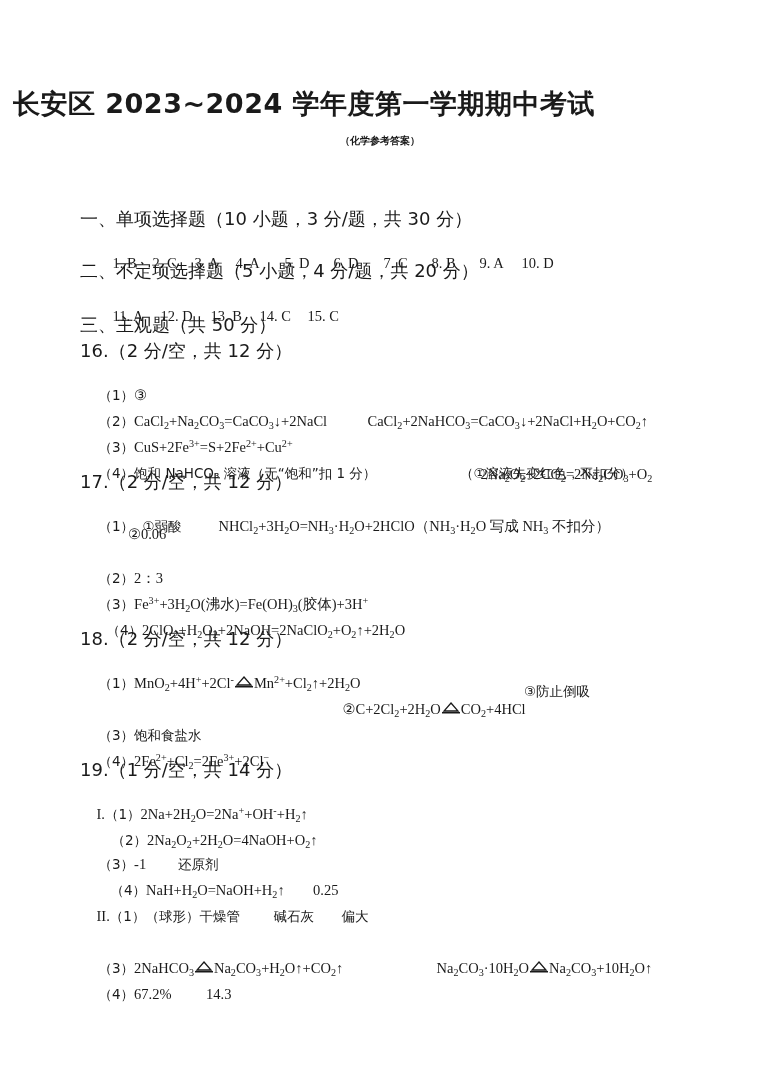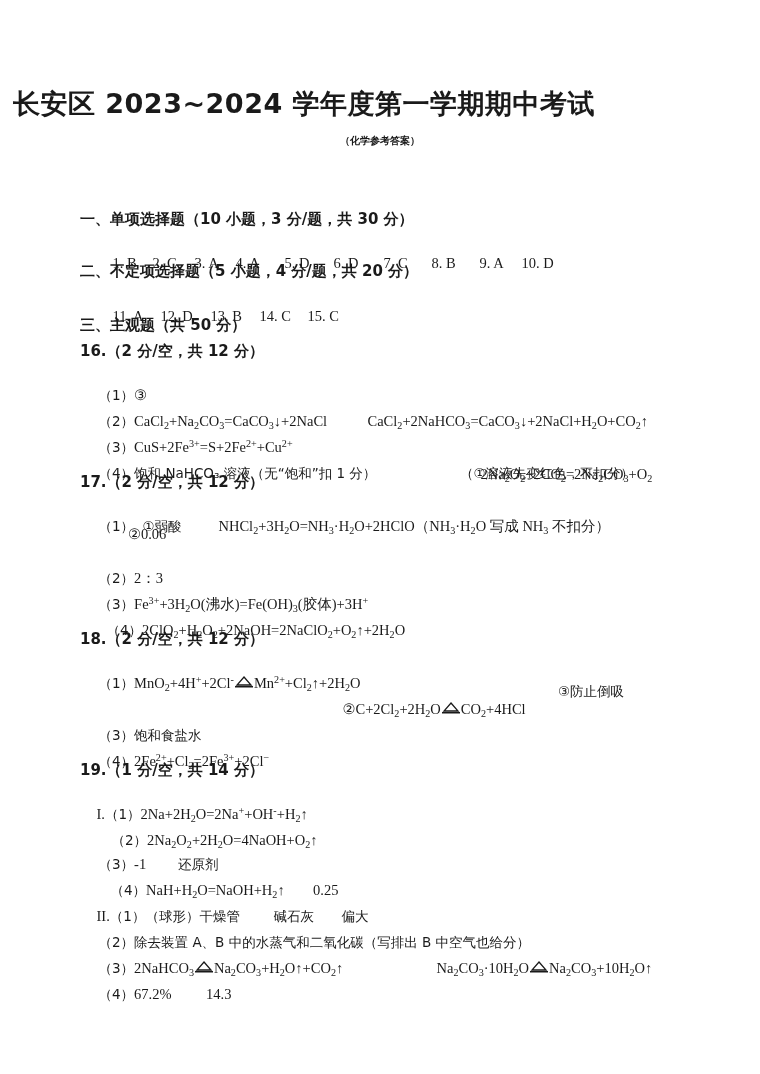--- a/index.html
+++ b/index.html
@@ -15,21 +15,21 @@
     font-family: "DejaVu Sans", "Liberation Sans", sans-serif;
   }
   .subtitle {
     position: absolute; left: 0; width: 760px; top: 134px; text-align: center;
     font-size: 10px; font-weight: bold;
     font-family: "DejaVu Sans", "Liberation Sans", sans-serif;
   }
   .line {
     position: absolute; font-size: 14.5px; white-space: pre; line-height: 18px;
   }
-  .heading { font-weight: bold; font-size: 15px; font-family: "DejaVu Sans", "Liberation Sans", sans-serif; }
+  .heading { font-weight: normal; font-size: 18px; font-family: "DejaVu Sans", "Liberation Sans", sans-serif; }
   .cjk { font-family: "DejaVu Sans", "Liberation Sans", sans-serif; font-size: 13.5px; }
   sub { font-size: 70%; vertical-align: -3px; line-height: 0; }
   sup { font-size: 70%; vertical-align: 5px; line-height: 0; }
   .delta {
     display: inline-block; position: relative; width: 18px; height: 12px; margin: 0 1px;
     vertical-align: 0px;
   }
   .delta svg { position: absolute; left: 0; top: 0; }
 </style>
 </head>
@@ -96,21 +96,21 @@
             <line x1="0" y1="12" x2="18" y2="12" stroke="#1a1a1a" stroke-width="1"></line>
           </svg></span><span>Mn</span><sup>2+</sup><span>+Cl</span><sub>2</sub><span>↑+2H</span><sub>2</sub><span>O</span></span>
   </div>
   <div class="line" style="left:328px; top:682px;">
     <span class="eq"><span>②C+2Cl</span><sub>2</sub><span>+2H</span><sub>2</sub><span>O</span><span class="delta"><svg width="18" height="12" viewBox="0 0 18 12">
             <polygon points="9,1 16,9 2,9" fill="none" stroke="#1a1a1a" stroke-width="1.3"></polygon>
             <line x1="0" y1="10.5" x2="18" y2="10.5" stroke="#1a1a1a" stroke-width="1"></line>
             <line x1="0" y1="12" x2="18" y2="12" stroke="#1a1a1a" stroke-width="1"></line>
           </svg></span><span>CO</span><sub>2</sub><span>+4HCl</span></span>
   </div>
-  <div class="line cjk" style="left:558px; top:682px;">③防止倒吸</div>
+  <div class="line cjk" style="left:524px; top:682px;">③防止倒吸</div>
   <div class="line" style="left:84px; top:708px;">
     <span class="cjk">（3）</span><span class="cjk">饱和食盐水</span>
   </div>
   <div class="line" style="left:84px; top:734px;">
     <span class="cjk">（4）</span><span class="eq"><span>2Fe</span><sup>2+</sup><span>+Cl</span><sub>2</sub><span>=2Fe</span><sup>3+</sup><span>+2Cl</span><sup>−</sup></span>
   </div>
 
   <div class="line heading" style="left:80px; top:761px;">19.（1 分/空，共 14 分）</div>
   <div class="line" style="left:82px; top:787px;">
     <span>I.</span><span class="cjk">（1）</span><span class="eq"><span>2Na+2H</span><sub>2</sub><span>O=2Na</span><sup>+</sup><span>+OH</span><sup>-</sup><span>+H</span><sub>2</sub><span>↑</span></span>
@@ -120,23 +120,20 @@
   </div>
   <div class="line" style="left:84px; top:837px;">
     <span class="cjk">（3）</span><span style="display:inline-block;width:44px">-1</span><span class="cjk">还原剂</span>
   </div>
   <div class="line" style="left:96px; top:863px;">
     <span class="cjk">（4）</span><span class="eq" style="display:inline-block;width:167px"><span>NaH+H</span><sub>2</sub><span>O=NaOH+H</span><sub>2</sub><span>↑</span></span><span>0.25</span>
   </div>
   <div class="line" style="left:82px; top:889px;">
     <span>II.</span><span class="cjk">（1）</span><span class="cjk" style="display:inline-block;width:128px">（球形）干燥管</span><span class="cjk" style="display:inline-block;width:68px">碱石灰</span><span class="cjk">偏大</span>
   </div>
-  <div class="line" style="left:84px; top:915px;">
-    <span class="cjk">（2）</span><span class="cjk">除去装置 A、B 中的水蒸气和二氧化碳（写排出 B 中空气也给分）</span>
-  </div>
   <div class="line" style="left:84px; top:941px;">
     <span class="cjk">（3）</span><span class="eq"><span>2NaHCO</span><sub>3</sub><span class="delta"><svg width="18" height="12" viewBox="0 0 18 12">
             <polygon points="9,1 16,9 2,9" fill="none" stroke="#1a1a1a" stroke-width="1.3"></polygon>
             <line x1="0" y1="10.5" x2="18" y2="10.5" stroke="#1a1a1a" stroke-width="1"></line>
             <line x1="0" y1="12" x2="18" y2="12" stroke="#1a1a1a" stroke-width="1"></line>
           </svg></span><span>Na</span><sub>2</sub><span>CO</span><sub>3</sub><span>+H</span><sub>2</sub><span>O↑+CO</span><sub>2</sub><span>↑</span></span>
   </div>
   <div class="line" style="left:422px; top:941px;">
     <span class="eq"><span>Na</span><sub>2</sub><span>CO</span><sub>3</sub><span>·10H</span><sub>2</sub><span>O</span><span class="delta"><svg width="18" height="12" viewBox="0 0 18 12">
             <polygon points="9,1 16,9 2,9" fill="none" stroke="#1a1a1a" stroke-width="1.3"></polygon>

